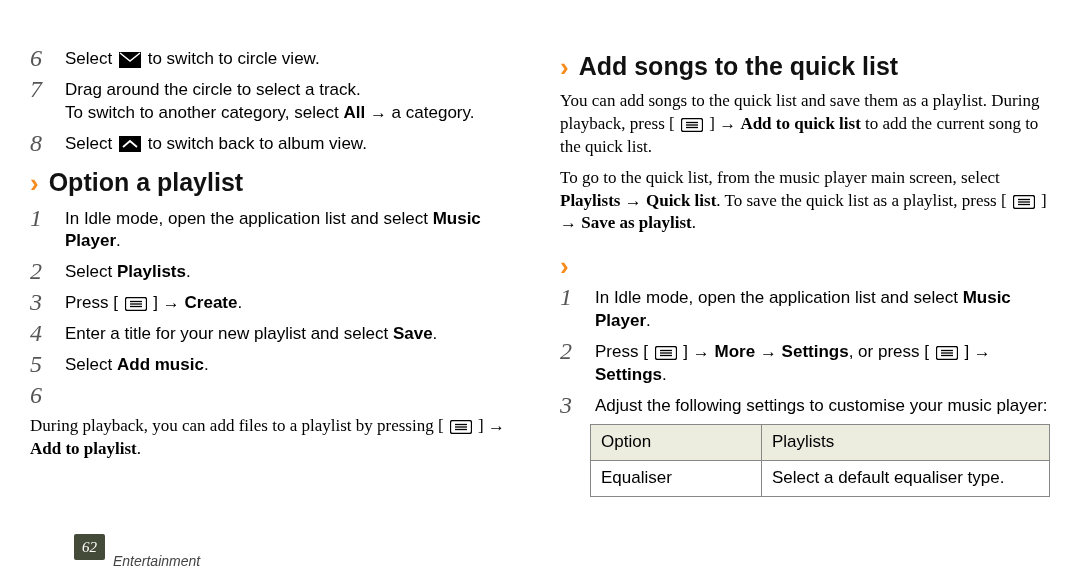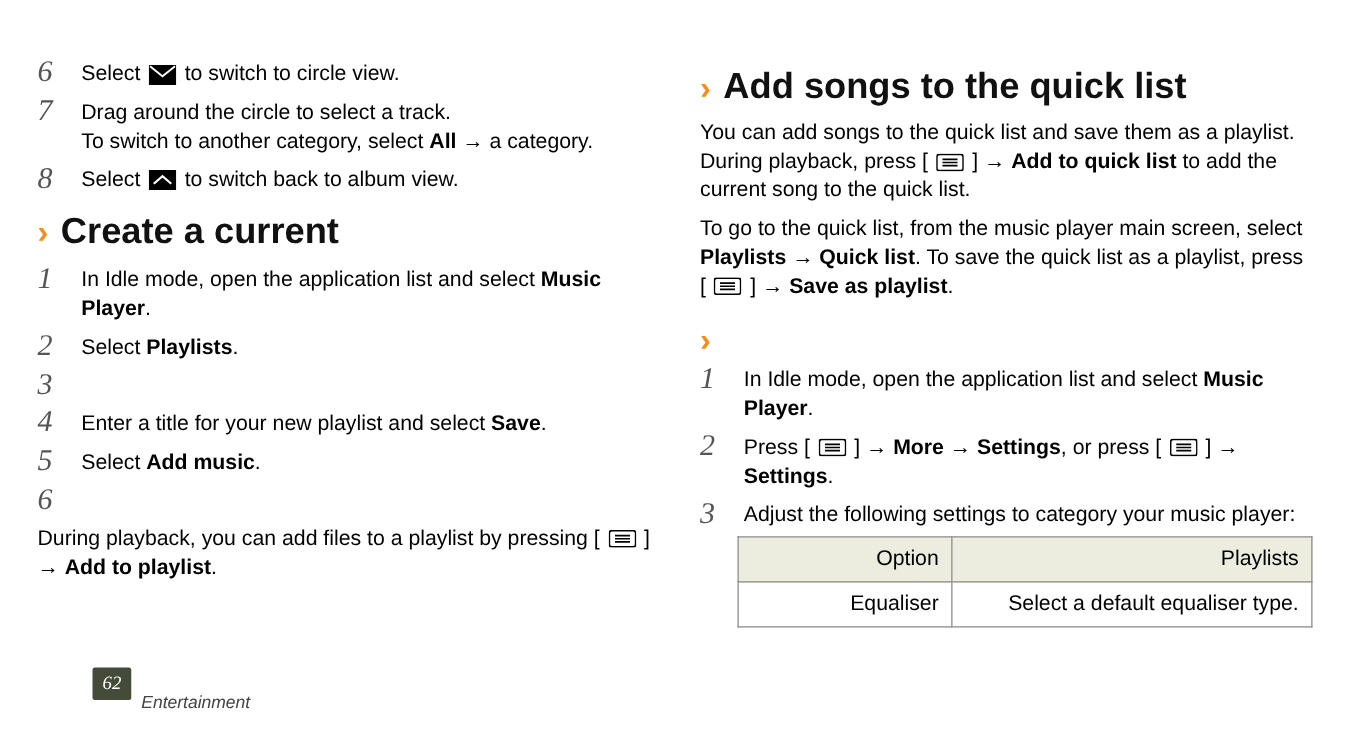--- a/index.html
+++ b/index.html
@@ -51,35 +51,35 @@
     margin: 10px 0 6px 0;
   }
   .section-head .chevron {
     color: #f78c1e;
     font-size: 26px;
     font-weight: bold;
     line-height: 1;
   }
   .section-head h2 {
     margin: 0;
-    font-size: 29px;
+    font-size: 25px;
     font-weight: bold;
     color: #111;
   }
   b { font-weight: 700; }
   .iconbox {
     display: inline-block;
     vertical-align: middle;
     margin: 0 2px;
   }
   .iconbox svg { display: block; }
   .para {
     margin: 8px 0 8px 30px;
   }
-  .para.noindent { margin-left: 0; }
+  .para.noindent { margin-left: 0; font-family: Liberation Serif, serif; }
   .para.tight { margin-top: 2px; }
   .footer {
     position: absolute;
     left: 30px;
     bottom: 15px;
     display: flex;
     align-items: center;
     gap: 8px;
     padding-left: 44px;
   }
@@ -101,21 +101,21 @@
   table.opts {
     border-collapse: collapse;
     width: 100%;
     margin: 6px 0 0 30px;
     width: calc(100% - 30px);
   }
   table.opts th, table.opts td {
     border: 1px solid #888;
     padding: 6px 10px;
     font-weight: normal;
-    text-align: right;
+    text-align: left;
     font-size: 17px;
   }
   table.opts .hcell { background: #eceddf; }
 </style>
 </head>
 <body>
 
 <div class="page">
 
   <div class="col">
@@ -135,34 +135,40 @@
           <div class="step-num">8</div>
           <div class="step-body">Select <span class="iconbox"><svg width="22" height="16">
                 <rect x="0" y="0" width="22" height="16" fill="#000"></rect>
                 <polyline points="4,11 11,5 18,11" fill="none" stroke="#fff" stroke-width="1.8"></polyline>
               </svg></span> to switch back to album view.</div>
         </div>
       </div>
 
     <div class="section-head">
       <span class="chevron">›</span>
-      <h2>Create a current</h2>
+      <h2>Option a playlist</h2>
     </div>
 
     <div id="left-create">
         <div class="step">
           <div class="step-num">1</div>
           <div class="step-body">In Idle mode, open the application list and select <b>Music Player</b>.</div>
         </div>
         <div class="step">
           <div class="step-num">2</div>
           <div class="step-body">Select <b>Playlists</b>.</div>
         </div>
         <div class="step">
           <div class="step-num">3</div>
+          <div class="step-body">Press [ <span class="iconbox"><svg width="22" height="14">
+                <rect x="0.5" y="0.5" width="21" height="13" rx="2" fill="none" stroke="#000" stroke-width="1.3"></rect>
+                <line x1="5" y1="4.5" x2="17" y2="4.5" stroke="#000" stroke-width="1.3"></line>
+                <line x1="5" y1="7" x2="17" y2="7" stroke="#000" stroke-width="1.3"></line>
+                <line x1="5" y1="9.5" x2="17" y2="9.5" stroke="#000" stroke-width="1.3"></line>
+              </svg></span> ] → <b>Create</b>.</div>
         </div>
         <div class="step">
           <div class="step-num">4</div>
           <div class="step-body">Enter a title for your new playlist and select <b>Save</b>.</div>
         </div>
         <div class="step">
           <div class="step-num">5</div>
           <div class="step-body">Select <b>Add music</b>.</div>
         </div>
         <div class="step">
@@ -213,21 +219,21 @@
                 <line x1="5" y1="9.5" x2="17" y2="9.5" stroke="#000" stroke-width="1.3"></line>
               </svg></span> ] → <b>More</b> → <b>Settings</b>, or press [ <span class="iconbox"><svg width="22" height="14">
                 <rect x="0.5" y="0.5" width="21" height="13" rx="2" fill="none" stroke="#000" stroke-width="1.3"></rect>
                 <line x1="5" y1="4.5" x2="17" y2="4.5" stroke="#000" stroke-width="1.3"></line>
                 <line x1="5" y1="7" x2="17" y2="7" stroke="#000" stroke-width="1.3"></line>
                 <line x1="5" y1="9.5" x2="17" y2="9.5" stroke="#000" stroke-width="1.3"></line>
               </svg></span> ] → <b>Settings</b>.</div>
         </div>
         <div class="step">
           <div class="step-num">3</div>
-          <div class="step-body">Adjust the following settings to category your music player:</div>
+          <div class="step-body">Adjust the following settings to customise your music player:</div>
         </div>
       </div>
 
     <table class="opts">
       <tbody>
           <tr>
         <th class="hcell" style="width:150px">Option</th>
         <th class="hcell">Playlists</th>
       </tr>
       <tr>

